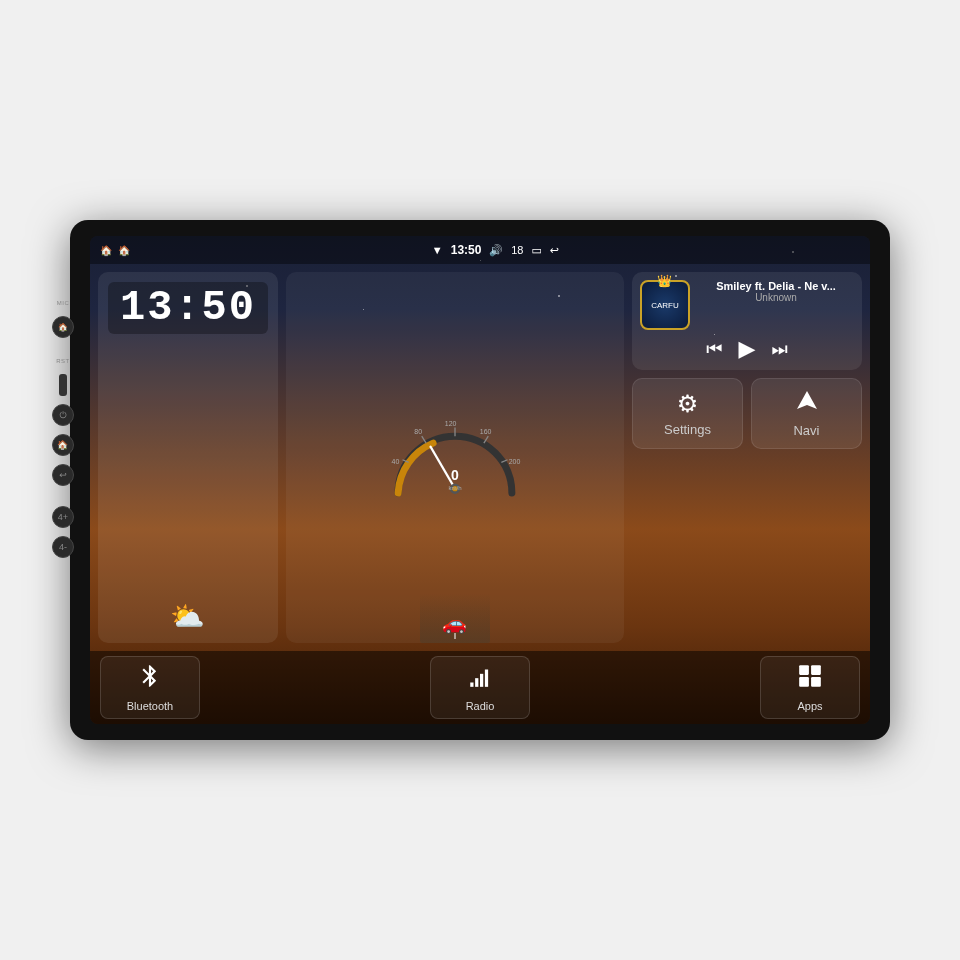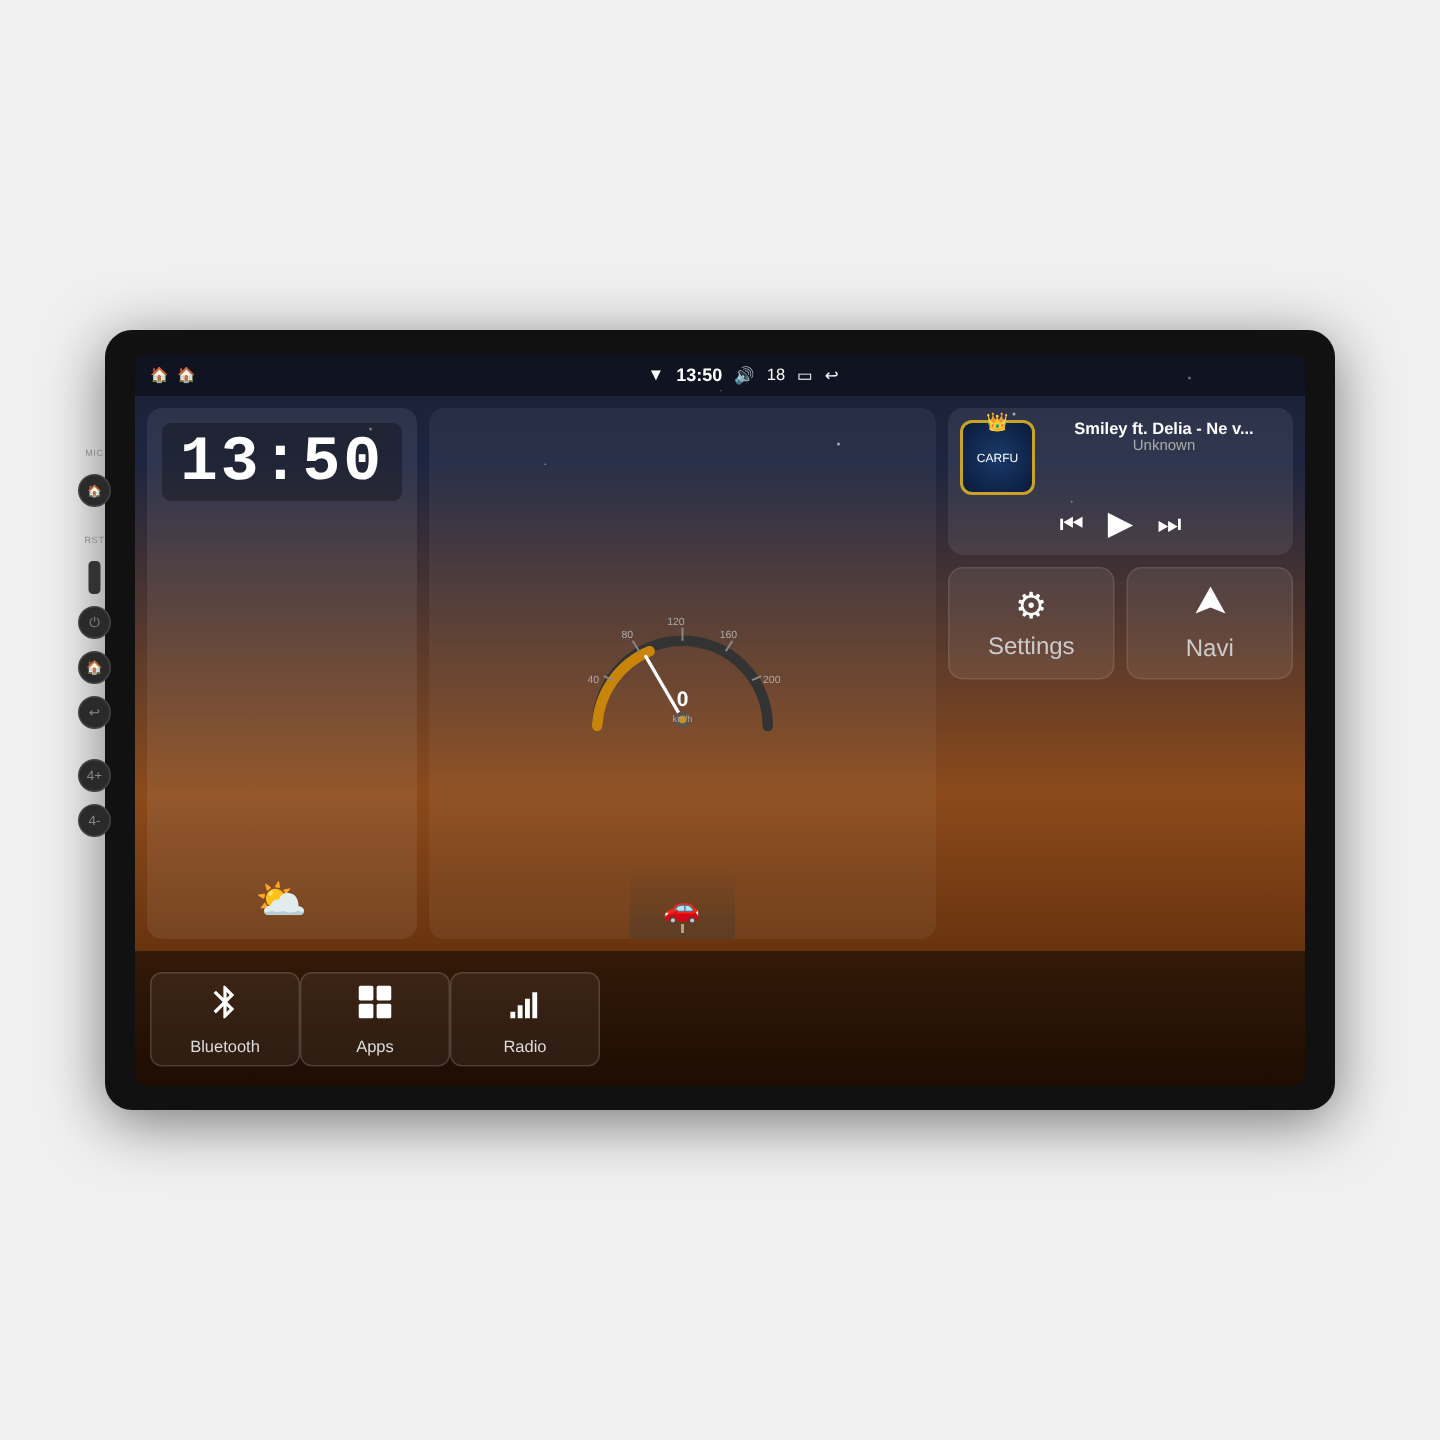--- a/index.html
+++ b/index.html
@@ -301,39 +301,39 @@
       gap: 4px;
       cursor: pointer;
       border: 1px solid rgba(255,255,255,0.1);
     }
     .widget-btn-icon {
       font-size: 24px;
       color: #fff;
     }
     .widget-btn-label {
       color: #ccc;
-      font-size: 16px;
+      font-size: 13px;
     }
 
     
     .right-col {
       width: 230px;
       display: flex;
       flex-direction: column;
       gap: 8px;
       flex-shrink: 0;
     }
 
     
     .app-bar {
-      height: 90px;
+      height: 73px;
       background: rgba(0,0,0,0.5);
       display: flex;
       align-items: center;
-      justify-content: flex-start;
+      justify-content: space-between;
       padding: 0 10px;
       flex-shrink: 0;
     }
     .app-item {
       display: flex;
       flex-direction: column;
       align-items: center;
       gap: 4px;
       cursor: pointer;
       padding: 6px 14px;
@@ -499,39 +499,39 @@
             <svg width="26" height="26" viewBox="0 0 24 24" fill="#fff">
               <path d="M17.71 7.71L12 2h-1v7.59L6.41 5 5 6.41 10.59 12 5 17.59 6.41 19 11 14.41V22h1l5.71-5.71-4.3-4.29 4.3-4.29zM13 5.83l1.88 1.88L13 9.59V5.83zm1.88 10.46L13 18.17v-3.76l1.88 1.88z"></path>
             </svg>
           </span>
           <span class="app-label">Bluetooth</span>
         </div>
 
         <div class="app-item">
           <span class="app-icon">
             <svg width="26" height="26" viewBox="0 0 24 24" fill="#fff">
+              <rect x="3" y="18" width="3" height="4"></rect>
+              <rect x="7.5" y="14" width="3" height="8"></rect>
+              <rect x="12" y="10" width="3" height="12"></rect>
+              <rect x="16.5" y="6" width="3" height="16"></rect>
+            </svg>
+          </span>
+          <span class="app-label">Radio</span>
+        </div>
+
+        <div class="app-item">
+          <span class="app-icon">
+            <svg width="26" height="26" viewBox="0 0 24 24" fill="#fff">
               <rect x="2" y="2" width="9" height="9" rx="1"></rect>
               <rect x="13" y="2" width="9" height="9" rx="1"></rect>
               <rect x="2" y="13" width="9" height="9" rx="1"></rect>
               <rect x="13" y="13" width="9" height="9" rx="1"></rect>
             </svg>
           </span>
           <span class="app-label">Apps</span>
         </div>
 
-        <div class="app-item">
-          <span class="app-icon">
-            <svg width="26" height="26" viewBox="0 0 24 24" fill="#fff">
-              <rect x="3" y="18" width="3" height="4"></rect>
-              <rect x="7.5" y="14" width="3" height="8"></rect>
-              <rect x="12" y="10" width="3" height="12"></rect>
-              <rect x="16.5" y="6" width="3" height="16"></rect>
-            </svg>
-          </span>
-          <span class="app-label">Radio</span>
-        </div>
-
 
 
       </div>
     </div>
   </div>
 </div>
 
 </body></html>

